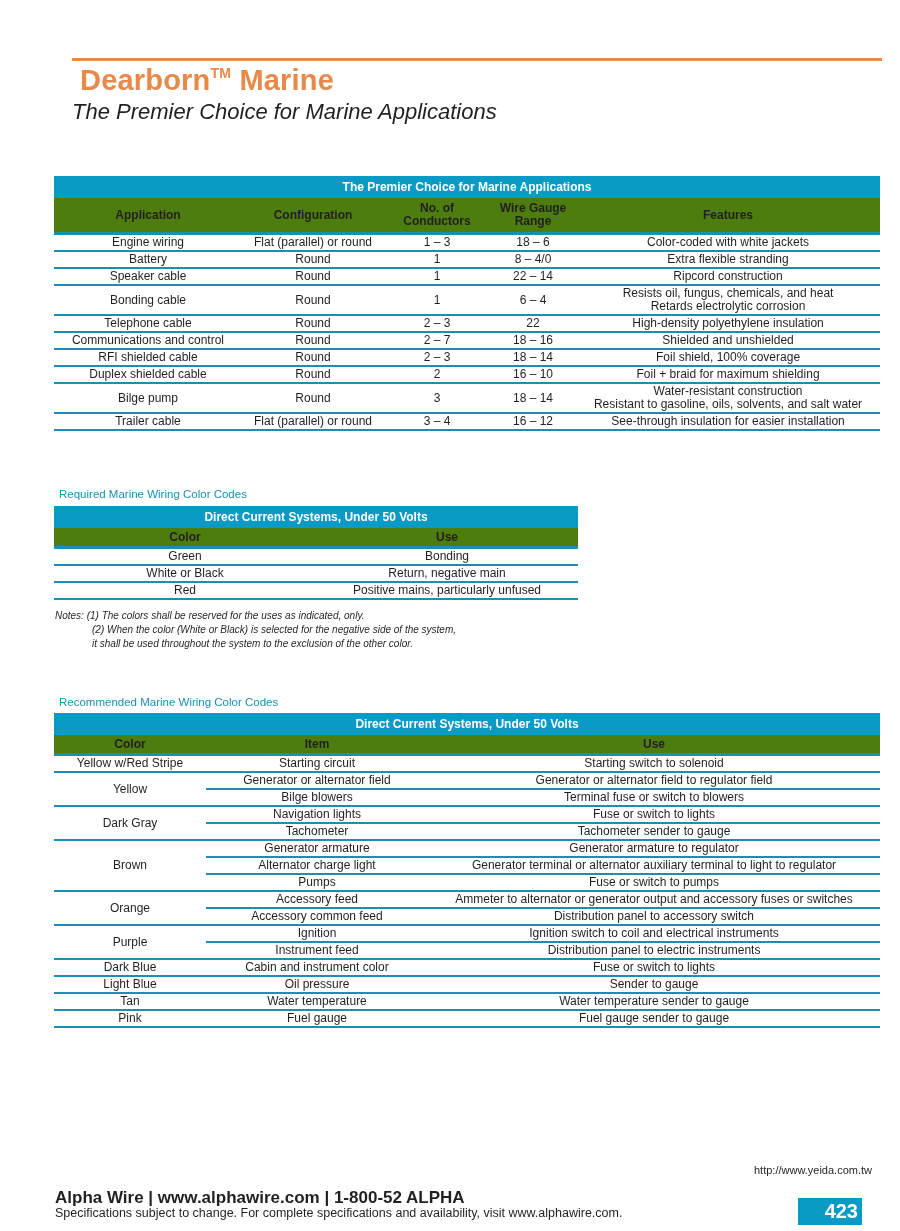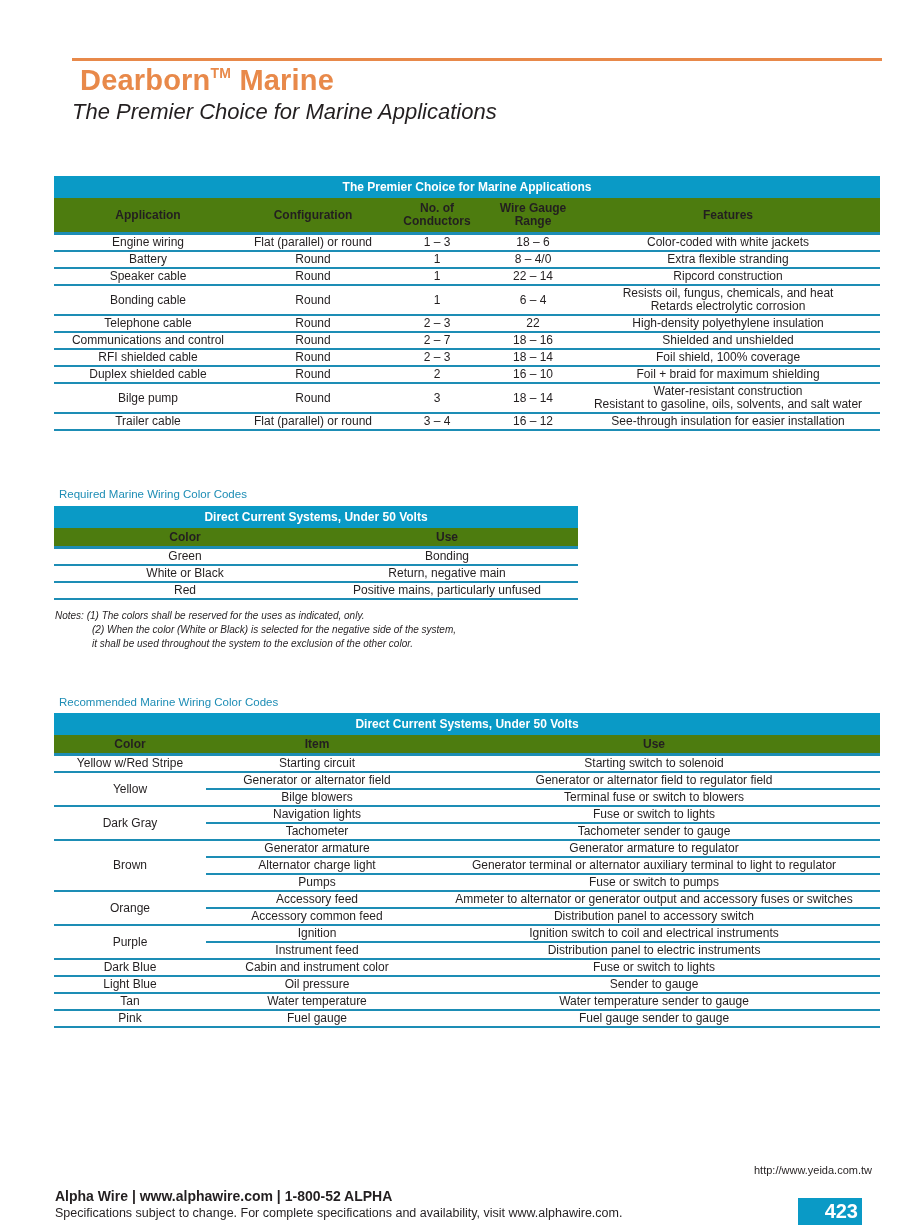--- a/index.html
+++ b/index.html
@@ -20,21 +20,21 @@
   .notes .indent { padding-left: 37px; }
 
   #t1 { position: absolute; left: 54px; top: 176px; width: 826px; }
   #t2 { position: absolute; left: 54px; top: 506px; width: 524px; }
   #t2 .t-head th { height: 18px; }
   #t3 { position: absolute; left: 54px; top: 713px; width: 826px; }
   #t3 .t-head th { height: 18px; }
   #t3 td.grp { border-bottom: 2px solid #1d8db5; }
 
   .footer-url { position: absolute; right: 28px; top: 1164px; font-size: 11px; color: #231f20; }
-  .footer-line1 { position: absolute; left: 55px; top: 1188px; font-size: 14px; font-weight: bold; }
+  .footer-line1 { position: absolute; left: 55px; top: 1188px; font-size: 17px; font-weight: bold; }
   .footer-line2 { position: absolute; left: 55px; top: 1206px; font-size: 12.5px; text-align: center; }
   .page-num { position: absolute; left: 798px; top: 1198px; width: 64px; height: 27px; background: #0a9ac6; color: #ffffff; font-weight: bold; font-size: 20px; text-align: right; padding-right: 4px; box-sizing: border-box; line-height: 27px; }
 </style>
 </head>
 <body>
 
 <div class="top-rule"></div>
 <div class="brand-title"><span>Dearborn</span><sup>TM</sup> <span>Marine</span></div>
 <div class="brand-sub">The Premier Choice for Marine Applications</div>
 

